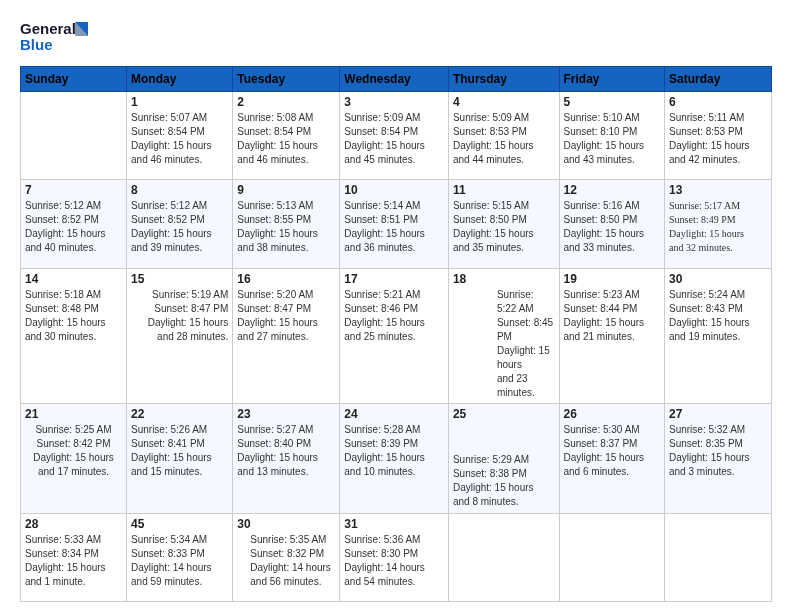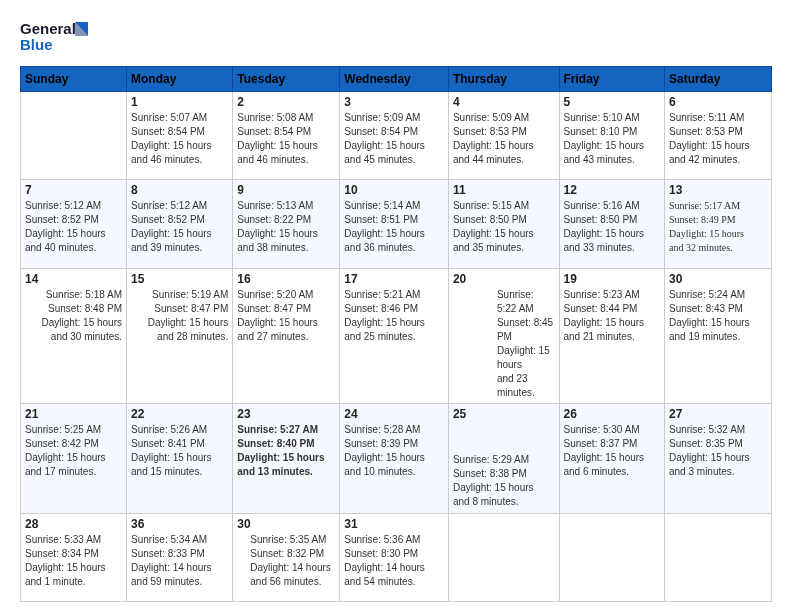--- a/index.html
+++ b/index.html
@@ -171,21 +171,21 @@
           <td>
             <div class="day-num">8</div>
             <div class="day-info" style="white-space: pre-line;">Sunrise: 5:12 AM
 Sunset: 8:52 PM
 Daylight: 15 hours
 and 39 minutes.</div>
           </td>
           <td>
             <div class="day-num">9</div>
             <div class="day-info" style="white-space: pre-line;">Sunrise: 5:13 AM
-Sunset: 8:22 PM
+Sunset: 8:55 PM
 Daylight: 15 hours
 and 38 minutes.</div>
           </td>
           <td>
             <div class="day-num">10</div>
             <div class="day-info" style="white-space: pre-line;">Sunrise: 5:14 AM
 Sunset: 8:51 PM
 Daylight: 15 hours
 and 36 minutes.</div>
           </td>
@@ -207,21 +207,21 @@
             <div class="day-num">13</div>
             <div class="day-info" style="white-space: pre-line; font-family: Liberation Serif, serif;">Sunrise: 5:17 AM
 Sunset: 8:49 PM
 Daylight: 15 hours
 and 32 minutes.</div>
           </td>
         </tr>
         <tr>
           <td>
             <div class="day-num">14</div>
-            <div class="day-info" style="white-space: pre-line; text-align: right;">Sunrise: 5:18 AM
+            <div class="day-info" style="white-space: pre-line;">Sunrise: 5:18 AM
 Sunset: 8:48 PM
 Daylight: 15 hours
 and 30 minutes.</div>
           </td>
           <td>
             <div class="day-num">15</div>
             <div class="day-info" style="white-space: pre-line; text-align: right;">Sunrise: 5:19 AM
 Sunset: 8:47 PM
 Daylight: 15 hours
 and 28 minutes.</div>
@@ -234,21 +234,21 @@
 and 27 minutes.</div>
           </td>
           <td>
             <div class="day-num">17</div>
             <div class="day-info" style="white-space: pre-line;">Sunrise: 5:21 AM
 Sunset: 8:46 PM
 Daylight: 15 hours
 and 25 minutes.</div>
           </td>
           <td>
-            <div class="day-num">20</div>
+            <div class="day-num">18</div>
             <div class="day-info" style="white-space: pre-line; margin-left: 44px;">Sunrise: 5:22 AM
 Sunset: 8:45 PM
 Daylight: 15 hours
 and 23 minutes.</div>
           </td>
           <td>
             <div class="day-num">19</div>
             <div class="day-info" style="white-space: pre-line;">Sunrise: 5:23 AM
 Sunset: 8:44 PM
 Daylight: 15 hours
@@ -258,35 +258,35 @@
             <div class="day-num">30</div>
             <div class="day-info" style="white-space: pre-line;">Sunrise: 5:24 AM
 Sunset: 8:43 PM
 Daylight: 15 hours
 and 19 minutes.</div>
           </td>
         </tr>
         <tr>
           <td>
             <div class="day-num">21</div>
-            <div class="day-info" style="white-space: pre-line;">Sunrise: 5:25 AM
+            <div class="day-info" style="white-space: pre-line; text-align: center;">Sunrise: 5:25 AM
 Sunset: 8:42 PM
 Daylight: 15 hours
 and 17 minutes.</div>
           </td>
           <td>
             <div class="day-num">22</div>
             <div class="day-info" style="white-space: pre-line;">Sunrise: 5:26 AM
 Sunset: 8:41 PM
 Daylight: 15 hours
 and 15 minutes.</div>
           </td>
           <td>
             <div class="day-num">23</div>
-            <div class="day-info" style="white-space: pre-line; font-weight: bold;">Sunrise: 5:27 AM
+            <div class="day-info" style="white-space: pre-line;">Sunrise: 5:27 AM
 Sunset: 8:40 PM
 Daylight: 15 hours
 and 13 minutes.</div>
           </td>
           <td>
             <div class="day-num">24</div>
             <div class="day-info" style="white-space: pre-line;">Sunrise: 5:28 AM
 Sunset: 8:39 PM
 Daylight: 15 hours
 and 10 minutes.</div>
@@ -315,21 +315,21 @@
         </tr>
         <tr>
           <td>
             <div class="day-num">28</div>
             <div class="day-info" style="white-space: pre-line;">Sunrise: 5:33 AM
 Sunset: 8:34 PM
 Daylight: 15 hours
 and 1 minute.</div>
           </td>
           <td>
-            <div class="day-num">36</div>
+            <div class="day-num">45</div>
             <div class="day-info" style="white-space: pre-line;">Sunrise: 5:34 AM
 Sunset: 8:33 PM
 Daylight: 14 hours
 and 59 minutes.</div>
           </td>
           <td>
             <div class="day-num">30</div>
             <div class="day-info" style="white-space: pre-line; margin-left: 13px;">Sunrise: 5:35 AM
 Sunset: 8:32 PM
 Daylight: 14 hours

